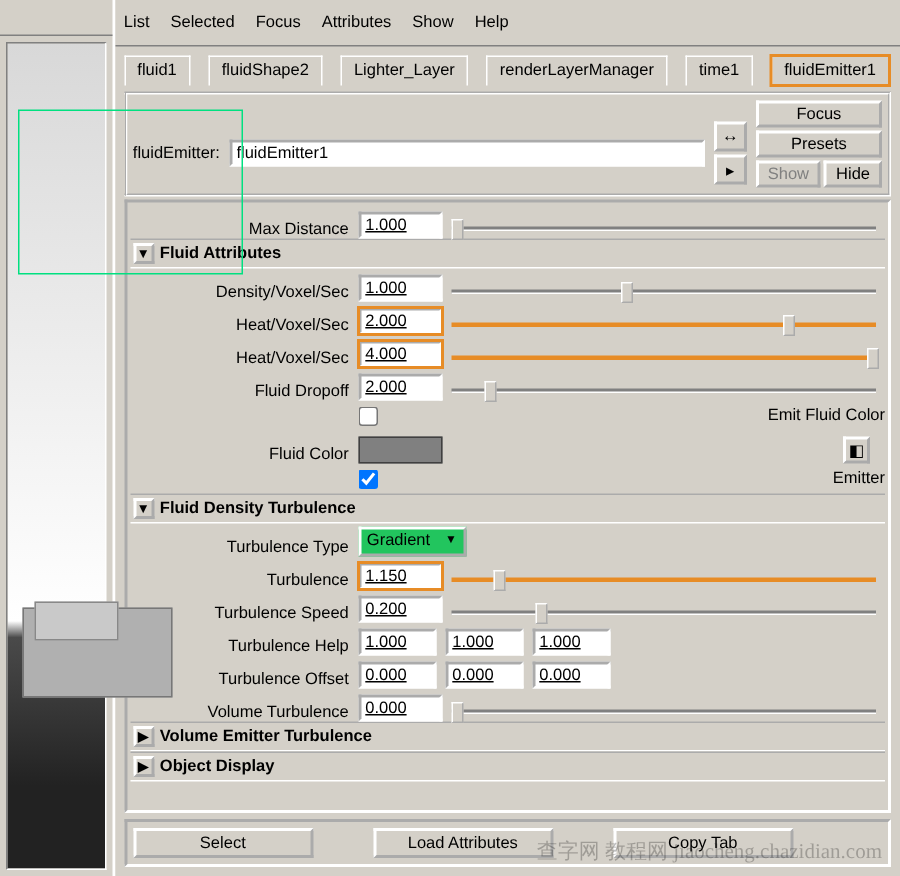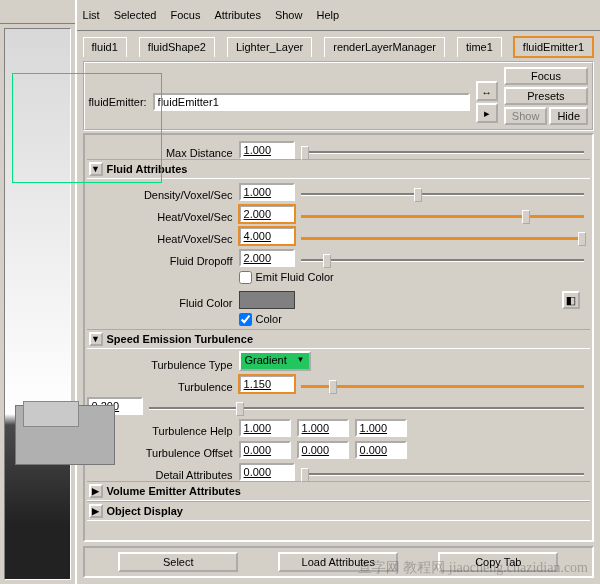--- a/index.html
+++ b/index.html
@@ -34,27 +34,27 @@
 .field-label { width: 152px; text-align: right; padding-right: 6px; }
 .numbox { width: 56px; height: 18px; border: 2px inset #fff; background: #fff; padding: 1px 3px; text-decoration: underline; }
 .numbox.hl { outline: 2px solid #e78c26; outline-offset: -1px; }
 .slider-area { flex: 1; padding: 0 6px; }
 .slider { height: 14px; position: relative; }
 .slider::before { content: ""; position: absolute; left: 0; right: 0; top: 6px; height: 2px; background: #808080; border-bottom: 1px solid #fff; }
 .slider .thumb { position: absolute; top: 1px; width: 8px; height: 14px; background: #d4d0c8; border: 1px outset #fff; }
 .slider.hl::before { background: #e78c26; height: 3px; border: none; }
 .section-head { display: flex; align-items: center; height: 20px; font-weight: bold; border: 1px inset #fff; border-left: none; border-right: none; padding-left: 2px; background: #d4d0c8; }
 .section-head .tri { width: 14px; height: 14px; border: 2px outset #fff; background: #d4d0c8; display: flex; align-items: center; justify-content: center; font-size: 9px; margin-right: 4px; }
-.checkbox-row { display: flex; align-items: center; height: 20px; padding-left: 152px; gap: 4px; }
+.checkbox-row { display: flex; align-items: center; height: 20px; padding-left: 152px; gap: 4px; justify-content: space-between; }
 .swatch { width: 56px; height: 18px; background: #808080; border: 1px solid #404040; }
 .swatch-btn { width: 18px; height: 18px; border: 2px outset #fff; margin-left: auto; margin-right: 10px; display: flex; align-items: center; justify-content: center; }
 .combo { height: 20px; border: 2px outset #fff; background: #22c55e; padding: 1px 26px 1px 4px; position: relative; width: 72px; }
 .combo::after { content: "▼"; position: absolute; right: 4px; top: 2px; font-size: 8px; }
 .triple .numbox { width: 52px; margin-right: 6px; }
-.footer { margin: 2px 6px 6px 6px; border: 2px inset #fff; padding: 4px; display: flex; gap: 40px; justify-content: center; }
+.footer { margin: 2px 6px 6px 6px; border: 2px inset #fff; padding: 4px; display: flex; gap: 40px; justify-content: flex-start; }
 .footer .btn { width: 120px; text-align: center; }
 .watermark { position: absolute; right: 12px; bottom: 7px; font-size: 14px; color: rgba(0,0,0,0.25); font-family: "SimSun", serif; }
 </style>
 </head>
 <body>
 
 <div class="root">
   <div class="left-panel">
     <div class="viewport-gap"></div>
     <div class="viewport">
@@ -164,74 +164,75 @@
         <input type="checkbox" style="">
         <span>Emit Fluid Color</span>
       </div>
       <div class="field-row">
         <div class="field-label">Fluid Color</div>
         <div class="swatch"></div>
         <div class="swatch-btn">◧</div>
       </div>
       <div class="checkbox-row">
         <input type="checkbox" checked="" style="">
-        <span>Color</span>
+        <span>Emitter</span>
       </div>
 
       <div class="section-head">
         <span class="tri">▼</span>
-        <span>Speed Emission Turbulence</span>
+        <span>Fluid Density Turbulence</span>
       </div>
 
       <div class="field-row">
         <div class="field-label">Turbulence Type</div>
         <div class="combo">Gradient</div>
       </div>
       <div class="field-row">
         <div class="field-label">Turbulence</div>
         <div class="numbox hl">1.150</div>
         <div class="slider-area">
             <div class="slider hl">
               <div class="thumb" style="left:10%"></div>
             </div>
           </div>
       </div>
       <div class="field-row">
+        <div class="field-label">Turbulence Speed</div>
         <div class="numbox">0.200</div>
         <div class="slider-area">
             <div class="slider">
               <div class="thumb" style="left:20%"></div>
             </div>
           </div>
       </div>
       <div class="field-row triple">
         <div class="field-label">Turbulence Help</div>
         <div class="numbox">1.000</div>
         <div class="numbox">1.000</div>
         <div class="numbox">1.000</div>
       </div>
       <div class="field-row triple">
         <div class="field-label">Turbulence Offset</div>
         <div class="numbox">0.000</div>
         <div class="numbox">0.000</div>
         <div class="numbox">0.000</div>
       </div>
       <div class="field-row">
-        <div class="field-label">Detail Attributes</div>
+        <div class="field-label">Volume Turbulence</div>
         <div class="numbox">0.000</div>
         <div class="slider-area">
             <div class="slider">
               <div class="thumb" style="left:0%"></div>
             </div>
           </div>
       </div>
 
       <div class="section-head">
         <span class="tri">▶</span>
-        <span>Volume Emitter Attributes</span>
+        <span>Volume Emitter Turbulence</span>
       </div>
       <div class="section-head">
         <span class="tri">▶</span>
         <span>Object Display</span>
       </div>
     </div>
 
     <div class="footer">
       <div class="btn">Select</div>
       <div class="btn">Load Attributes</div>

